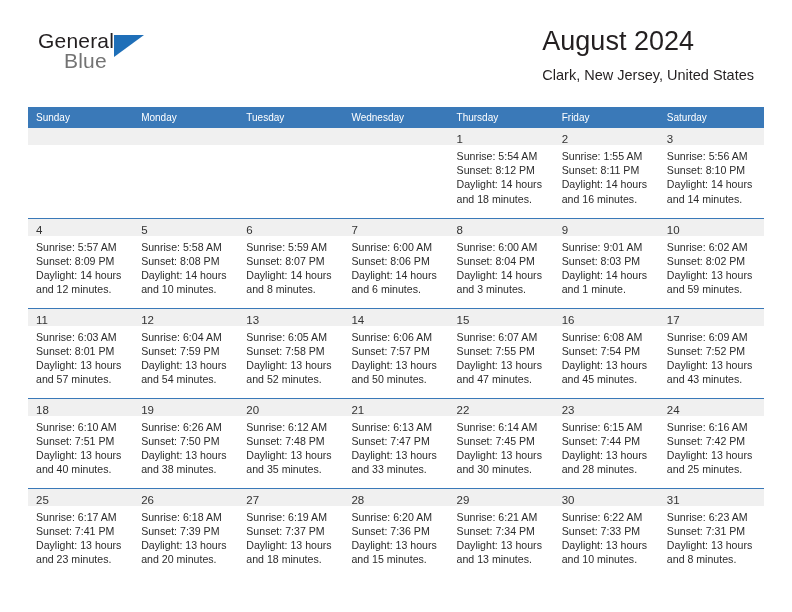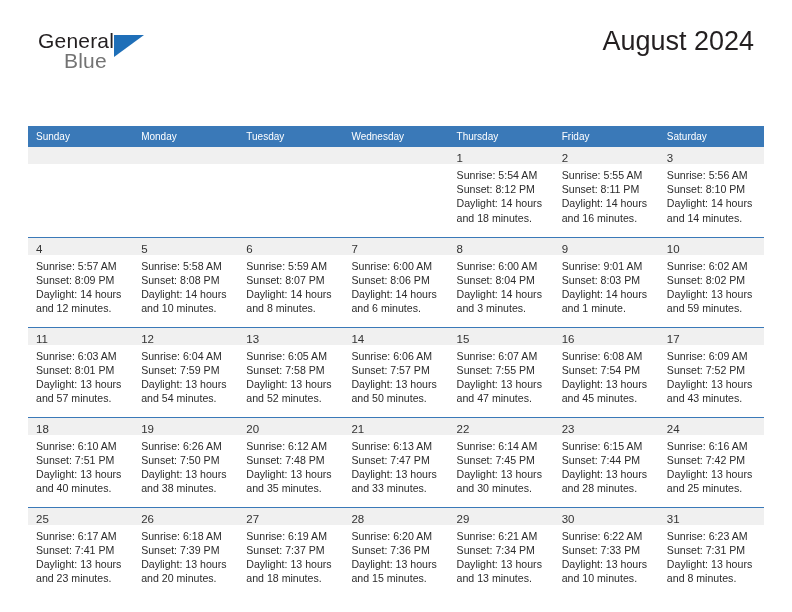--- a/index.html
+++ b/index.html
@@ -19,21 +19,21 @@
     position: relative;
     width: 792px;
     height: 612px;
     box-sizing: border-box;
     padding: 0 28px;
   }
 
   
   .top {
     position: relative;
-    height: 126px;
+    height: 107px;
   }
 
   .logo {
     position: absolute;
     left: 10px;
     top: 30px;
     width: 120px;
     height: 52px;
   }
   .logo-general {
@@ -151,20 +151,21 @@
   <div class="top">
 
     <div class="logo">
       <span class="logo-general">General</span>
       <span class="logo-blue">Blue</span>
       <span class="logo-triangle"></span>
     </div>
 
     <div class="title-block">
       <div class="cal-title">August 2024</div>
+      <div class="cal-subtitle">Clark, New Jersey, United States</div>
     </div>
 
   </div>
 
   <table class="calendar">
     <thead>
       <tr class="dow-row">
         <th>Sunday</th>
         <th>Monday</th>
         <th>Tuesday</th>
@@ -228,21 +229,21 @@
                 <div>Sunset: 8:12 PM</div>
                 <div>Daylight: 14 hours</div>
                 <div>and 18 minutes.</div>
               </div>
             </div>
           </td>
           <td>
             <div class="cell">
               <div class="daynum-band"><span class="daynum">2</span></div>
               <div class="lines">
-                <div>Sunrise: 5:55 AM</div>
+                <div>Sunrise: 1:55 AM</div>
                 <div>Sunset: 8:11 PM</div>
                 <div>Daylight: 14 hours</div>
                 <div>and 16 minutes.</div>
               </div>
             </div>
           </td>
           <td>
             <div class="cell">
               <div class="daynum-band"><span class="daynum">3</span></div>
               <div class="lines">

